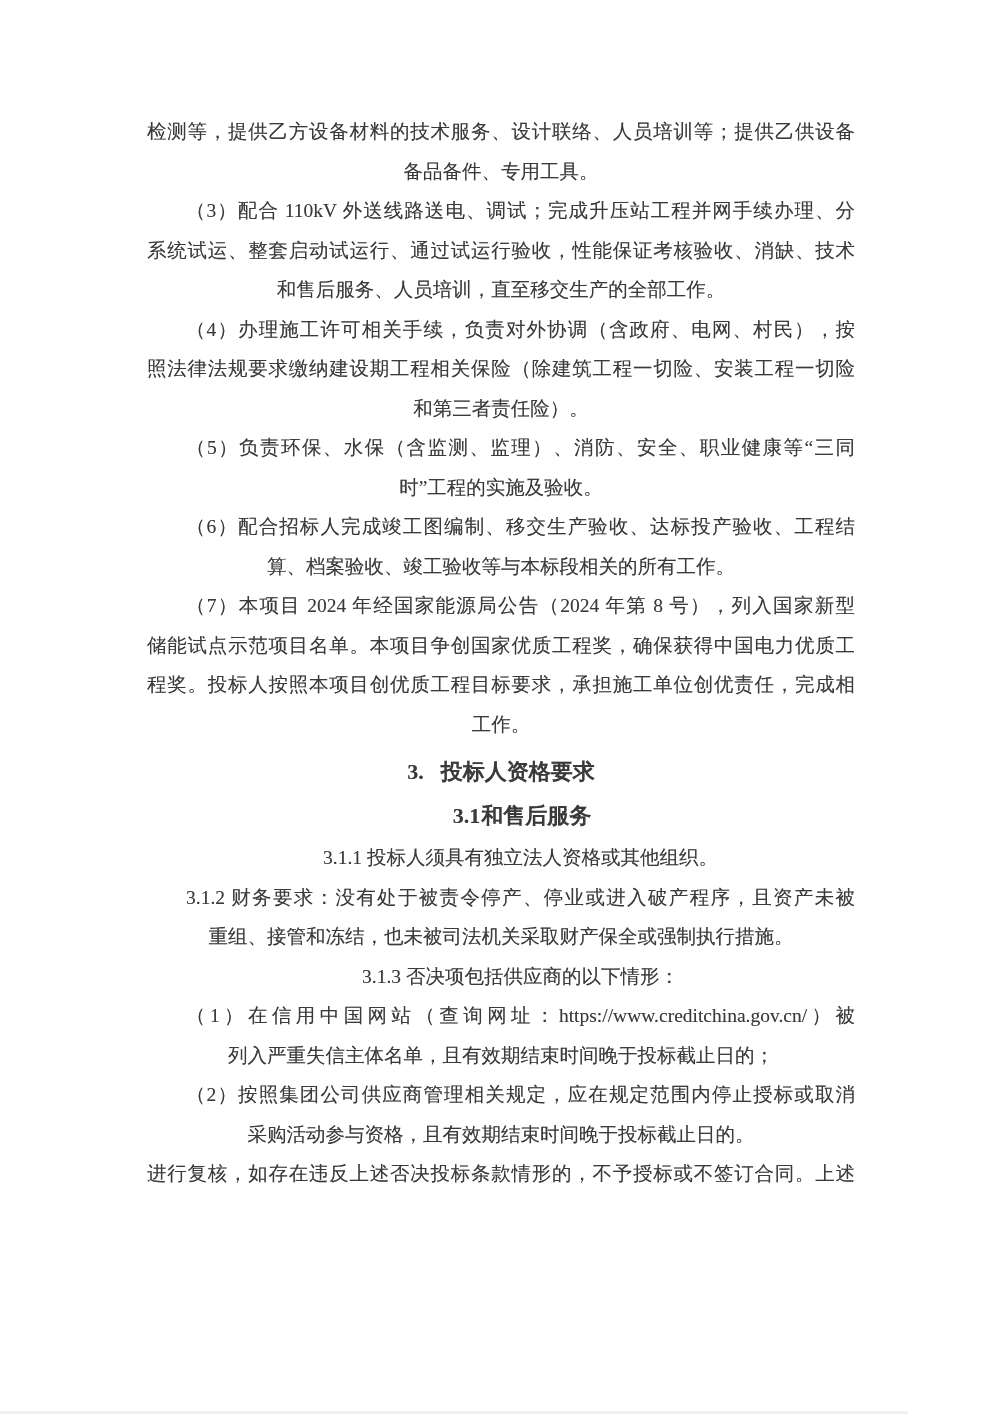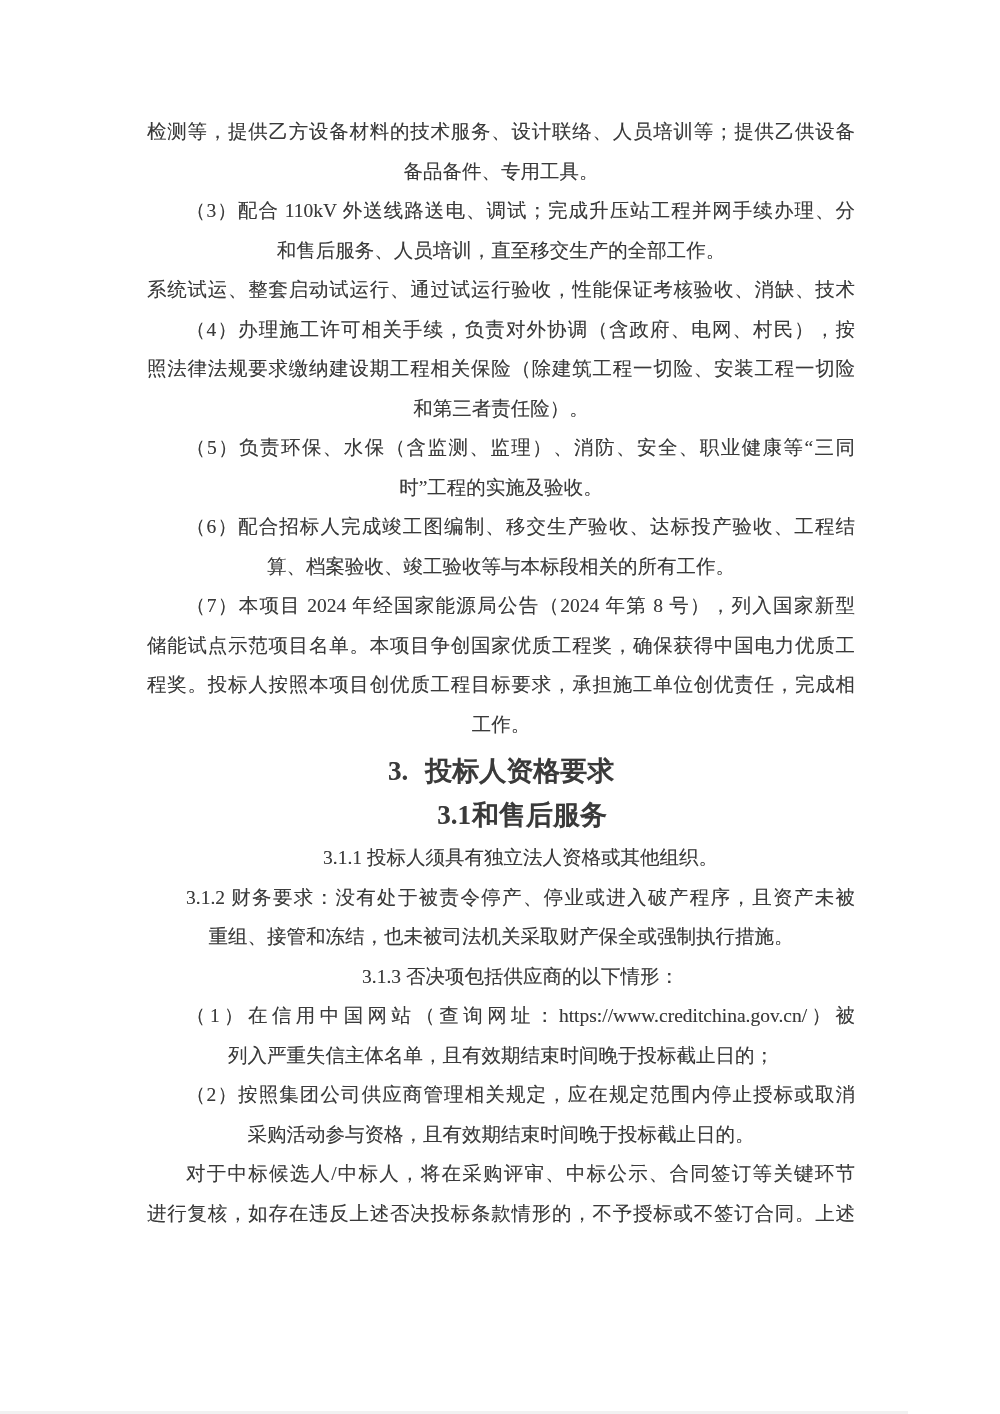--- a/index.html
+++ b/index.html
@@ -32,21 +32,21 @@
   }
   .line.fill {
     text-align: justify;
     text-align-last: justify;
   }
   .line.indent {
     text-indent: 2em;
   }
   .heading {
     font-weight: 700;
-    font-size: 27px;
+    font-size: 22px;
   }
   .h1 {
     margin: 8px 0 3px 0;
   }
   .h1 .num {
     margin-right: 17px;
   }
   .h2 {
     padding-left: 42px;
     margin: 4px 0 3px 0;
@@ -64,22 +64,22 @@
   }
 </style>
 </head>
 <body>
 
 <div class="page">
   <div class="content">
       <div class="line fill">检测等，提供乙方设备材料的技术服务、设计联络、人员培训等；提供乙供设备</div>
       <div class="line">备品备件、专用工具。</div>
       <div class="line indent fill">（3）配合 110kV 外送线路送电、调试；完成升压站工程并网手续办理、分</div>
+      <div class="line fill">系统试运、整套启动试运行、通过试运行验收，性能保证考核验收、消缺、技术</div>
       <div class="line">和售后服务、人员培训，直至移交生产的全部工作。</div>
-      <div class="line fill">系统试运、整套启动试运行、通过试运行验收，性能保证考核验收、消缺、技术</div>
       <div class="line indent fill">（4）办理施工许可相关手续，负责对外协调（含政府、电网、村民），按</div>
       <div class="line fill">照法律法规要求缴纳建设期工程相关保险（除建筑工程一切险、安装工程一切险</div>
       <div class="line">和第三者责任险）。</div>
       <div class="line indent fill">（5）负责环保、水保（含监测、监理）、消防、安全、职业健康等“三同</div>
       <div class="line">时”工程的实施及验收。</div>
       <div class="line indent fill">（6）配合招标人完成竣工图编制、移交生产验收、达标投产验收、工程结</div>
       <div class="line">算、档案验收、竣工验收等与本标段相关的所有工作。</div>
       <div class="line indent fill">（7）本项目 2024 年经国家能源局公告（2024 年第 8 号），列入国家新型</div>
       <div class="line fill">储能试点示范项目名单。本项目争创国家优质工程奖，确保获得中国电力优质工</div>
       <div class="line fill">程奖。投标人按照本项目创优质工程目标要求，承担施工单位创优责任，完成相</div>
@@ -87,17 +87,16 @@
       <div class="line heading h1"><span class="num">3.</span><span class="htitle">投标人资格要求</span></div>
       <div class="line heading h2"><span class="num">3.1</span><span class="htitle">和售后服务</span></div>
       <div class="line indent">3.1.1 投标人须具有独立法人资格或其他组织。</div>
       <div class="line indent fill">3.1.2 财务要求：没有处于被责令停产、停业或进入破产程序，且资产未被</div>
       <div class="line">重组、接管和冻结，也未被司法机关采取财产保全或强制执行措施。</div>
       <div class="line indent">3.1.3 否决项包括供应商的以下情形：</div>
       <div class="line indent fill">（1）在信用中国网站（查询网址：https://www.creditchina.gov.cn/）被</div>
       <div class="line">列入严重失信主体名单，且有效期结束时间晚于投标截止日的；</div>
       <div class="line indent fill">（2）按照集团公司供应商管理相关规定，应在规定范围内停止授标或取消</div>
       <div class="line">采购活动参与资格，且有效期结束时间晚于投标截止日的。</div>
-      <div class="line indent fill">对于中标候选人/中标人，将在采购评审、中标公示、合同签订等关键环节</div>
       <div class="line fill">进行复核，如存在违反上述否决投标条款情形的，不予授标或不签订合同。上述</div>
     </div>
   <div class="scan-edge"></div>
 </div>
 
 </body></html>

